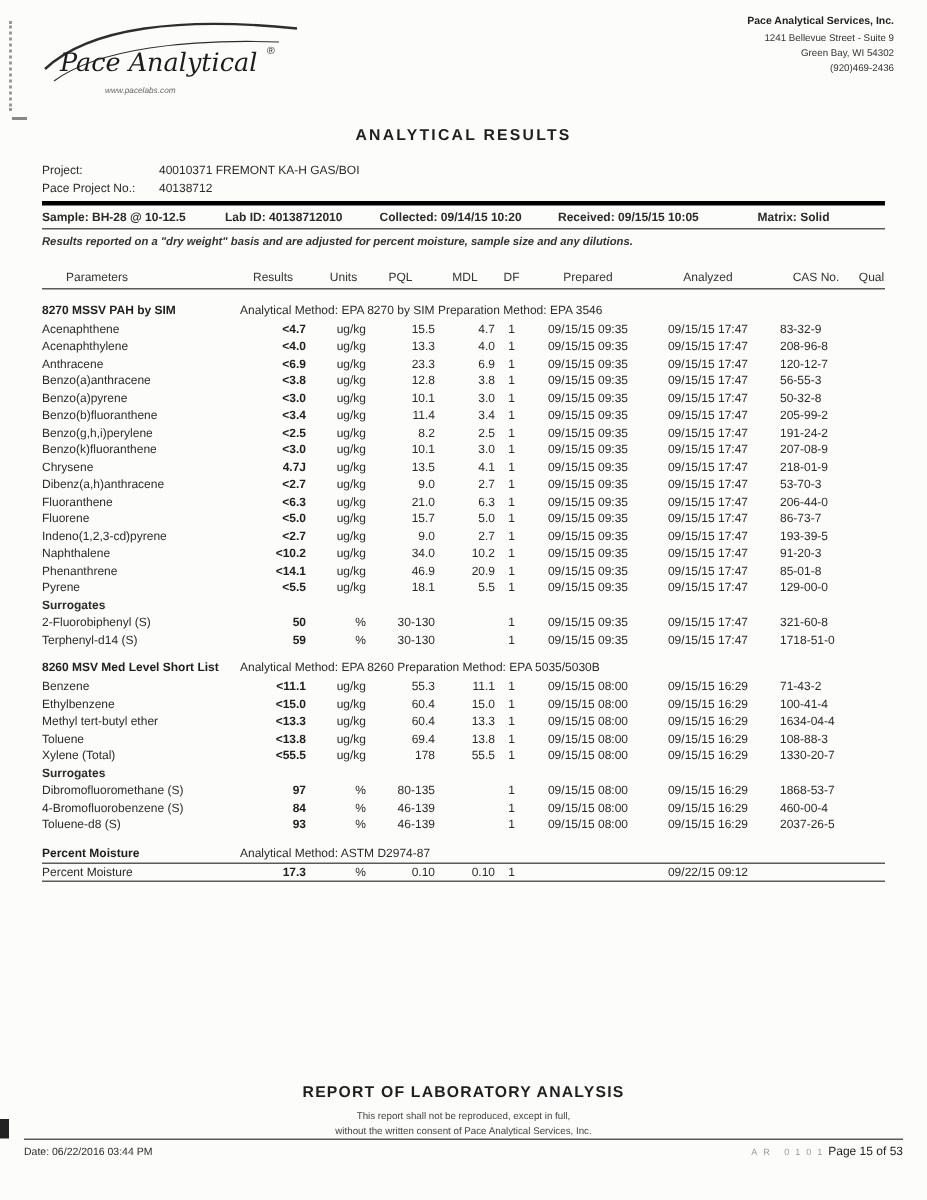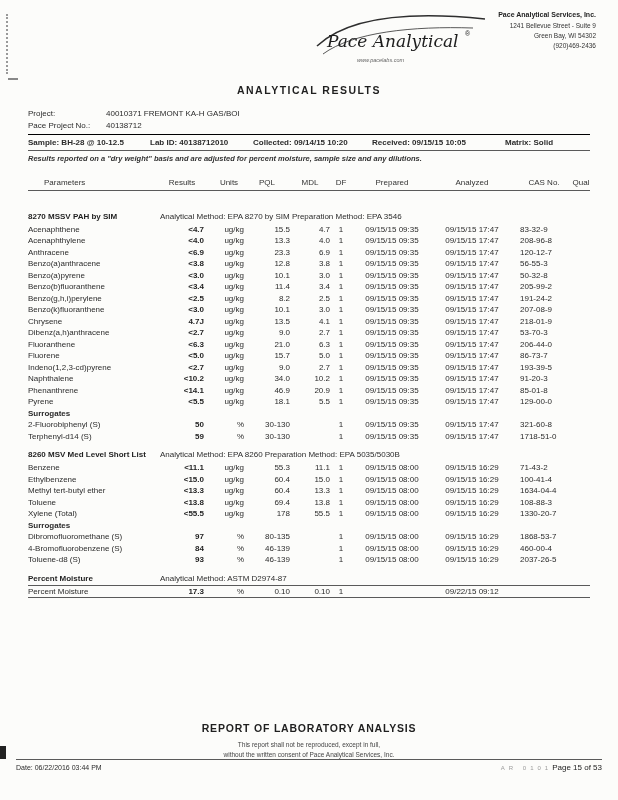--- a/index.html
+++ b/index.html
@@ -7,47 +7,47 @@
   .page {
     position: relative;
     width: 618px; height: 800px;
     margin: 0 auto;
     background: #fcfcfa;
     font-family: "Liberation Sans", sans-serif;
     color: #2b2b2b;
     overflow: hidden;
   }
   
-  .letterhead { position:absolute; top:10px; left:26px; right:22px; display:flex; justify-content:flex-end; }
+  .letterhead { position:absolute; top:10px; left:26px; right:22px; display:flex; justify-content:space-between; }
   .logo-wrap { width:185px; height:60px; }
   .addr { text-align:right; font-size:6.5px; line-height:1.55; color:#333; }
   .addr .co { font-weight:bold; font-size:7px; color:#222; }
   .edge-dots { position:absolute; left:6px; top:14px; height:60px; width:0; border-left:2px dotted #999; }
   .edge-dash { position:absolute; left:8px; top:78px; width:10px; height:2px; background:#888; }
   .blob { position:absolute; left:0; top:746px; width:6px; height:13px; background:#222; }
   
   .doc-title { position:absolute; top:84px; left:0; width:100%; text-align:center; font-weight:bold; font-size:10.5px; letter-spacing:1.5px; color:#1f1f1f; }
   .project-block { position:absolute; top:108px; left:28px; font-size:8px; line-height:1.55; }
   .project-block .lbl { display:inline-block; width:78px; }
   
   .content { position:absolute; top:134px; left:28px; width:562px; }
   .sample-row { display:flex; font-weight:bold; font-size:8px; padding:3px 0;
-    border-top:1px solid #000000; border-bottom:1px solid #5a5a5a; }
+    border-top:3px solid #000000; border-bottom:1px solid #5a5a5a; }
   .sample-row .seg { white-space:nowrap; }
   .s1{width:122px} .s2{width:103px} .s3{width:119px} .s4{width:133px} .s5{flex:1}
   .note { font-size:7.5px; font-style:italic; font-weight:bold; margin-top:3px; color:#333; }
   
   .rtable { margin-top:14px; font-size:8px; }
   .tr { display:grid; grid-template-columns:132px 44px 40px 46px 40px 22px 80px 80px 56px 22px; min-height:11.5px; line-height:11.5px; }
   .td { white-space:nowrap; overflow:hidden; }
   .c0{text-align:left} .c1{text-align:right} .c2{text-align:right; padding-left:10px}
   .c3{text-align:right} .c4{text-align:right} .c5{text-align:center}
   .c6{text-align:center} .c7{text-align:center} .c8{text-align:left; padding-left:8px} .c9{text-align:left; padding-left:4px}
   .res { font-weight:bold; color:#1f1f1f; }
-  .thead { border-bottom:1px solid #5a5a5a; padding-bottom:1px; margin-bottom:20px; }
+  .thead { border-bottom:1px solid #5a5a5a; padding-bottom:1px; margin-bottom:8px; }
   .thead .td { text-align:center; font-weight:normal; color:#333; }
   .thead .c0 { text-align:left; padding-left:16px; }
   .section { margin-top:7px; min-height:13px; }
   .secname { font-weight:bold; color:#1f1f1f; }
   .method { grid-column:2 / -1; color:#2b2b2b; }
   .labelrow .lab { font-weight:bold; }
   .rb { border-bottom:1px solid #5a5a5a; }
   
   .footer-title { position:absolute; top:722px; left:0; width:100%; text-align:center; font-weight:bold; font-size:10.5px; letter-spacing:0.8px; color:#1f1f1f; }
   .footer-notes { position:absolute; top:740px; left:0; width:100%; text-align:center; font-size:6.5px; line-height:1.5; color:#444; }

